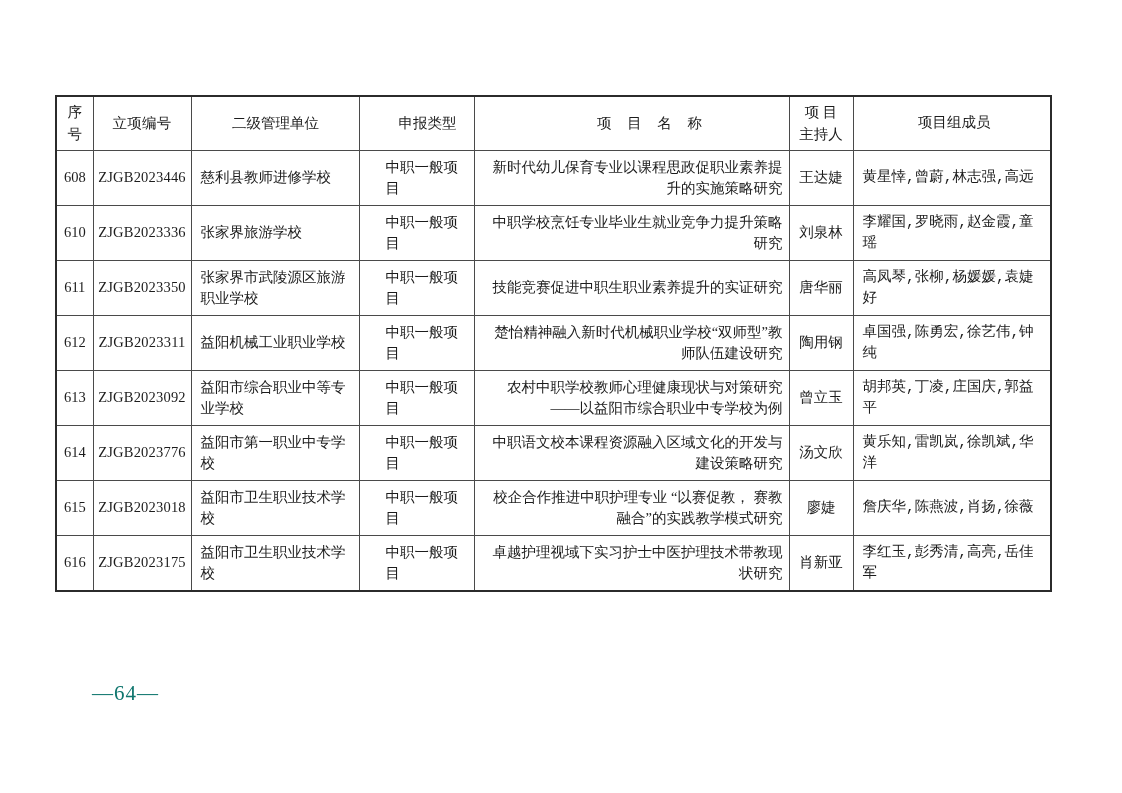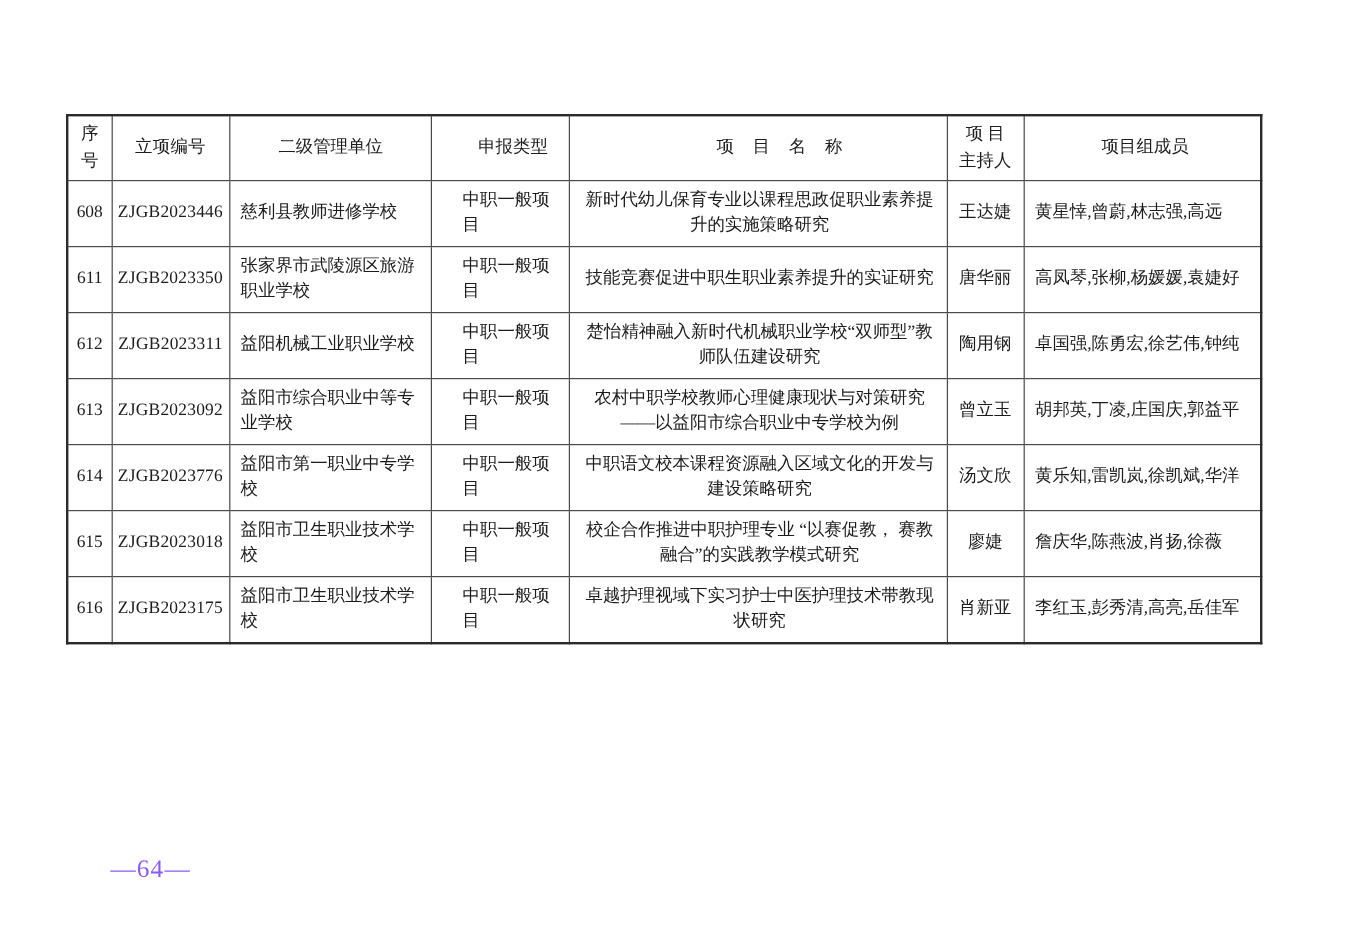--- a/index.html
+++ b/index.html
@@ -42,30 +42,30 @@
     white-space: pre-line;
   }
   .approval-table tbody td {
     height: 50px;
   }
   
   .approval-table .c0 { text-align: center; }
   .approval-table .c1 { text-align: center; letter-spacing: 0.2px; }
   .approval-table .c2 { text-align: left; padding-left: 9px; padding-right: 8px; }
   .approval-table .c3 { text-align: left; padding-left: 26px; }
-  .approval-table .c4 { text-align: center; padding-left: 9px; padding-right: 6px; }
+  .approval-table .c4 { text-align: right; padding-left: 9px; padding-right: 6px; }
   .approval-table .c5 { text-align: center; }
-  .approval-table .c6 { text-align: left; padding-left: 9px; padding-right: 4px; }
+  .approval-table .c6 { text-align: left; padding-left: 9px; padding-right: 4px; font-family: Liberation Mono, monospace; }
   .approval-table thead th.h4 { letter-spacing: 6px; padding-left: 48px; }
   .footer-page-number {
     position: absolute;
     left: 92px;
-    top: 712px;
+    top: 681px;
     font-size: 21px;
-    color: #8b5cf6;
+    color: #0f766e;
     letter-spacing: 1px;
   }
 </style>
 </head>
 <body>
 
 <div class="page">
 
   <table class="approval-table">
     <colgroup>
@@ -92,20 +92,29 @@
     </thead>
     <tbody>
         <tr>
           <td class="c0">608</td>
           <td class="c1">ZJGB2023446</td>
           <td class="c2">慈利县教师进修学校</td>
           <td class="c3">中职一般项目</td>
           <td class="c4">新时代幼儿保育专业以课程思政促职业素养提升的实施策略研究</td>
           <td class="c5">王达婕</td>
           <td class="c6">黄星悻,曾蔚,林志强,高远</td>
+        </tr>
+        <tr>
+          <td class="c0">610</td>
+          <td class="c1">ZJGB2023336</td>
+          <td class="c2">张家界旅游学校</td>
+          <td class="c3">中职一般项目</td>
+          <td class="c4">中职学校烹饪专业毕业生就业竞争力提升策略研究</td>
+          <td class="c5">刘泉林</td>
+          <td class="c6">李耀国,罗晓雨,赵金霞,童瑶</td>
         </tr>
         <tr>
           <td class="c0">611</td>
           <td class="c1">ZJGB2023350</td>
           <td class="c2">张家界市武陵源区旅游职业学校</td>
           <td class="c3">中职一般项目</td>
           <td class="c4">技能竞赛促进中职生职业素养提升的实证研究</td>
           <td class="c5">唐华丽</td>
           <td class="c6">高凤琴,张柳,杨媛媛,袁婕好</td>
         </tr>

